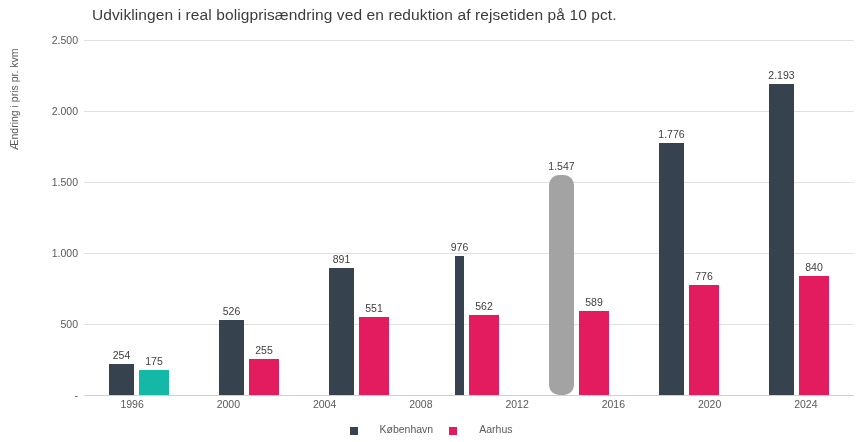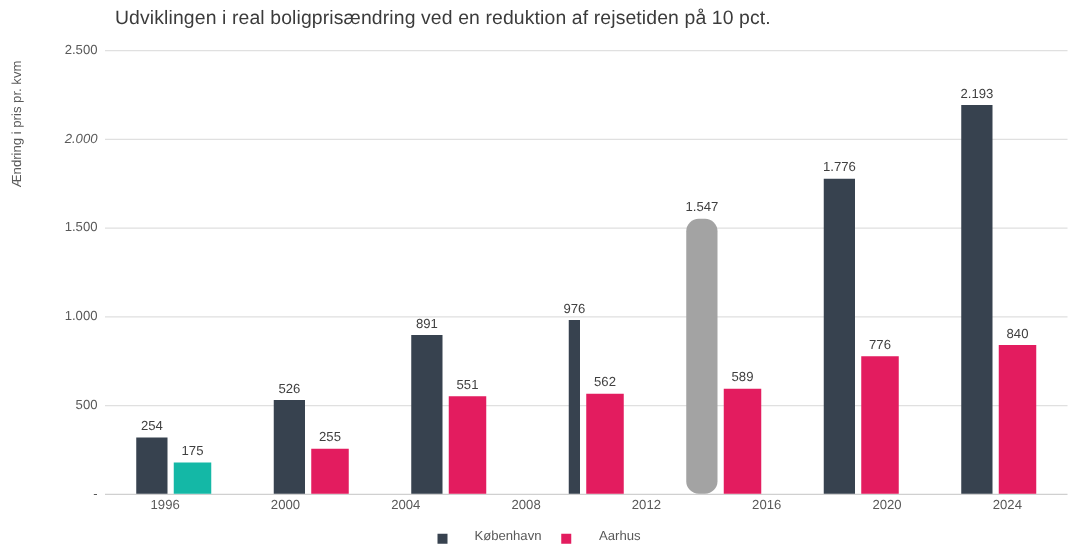--- a/index.html
+++ b/index.html
@@ -165,37 +165,37 @@
 
   <div id="chart-title">Udviklingen i real boligprisændring ved en reduktion af rejsetiden på 10 pct.</div>
 
   <div id="y-axis-title">Ændring i pris pr. kvm</div>
 
   <div id="ylabels">
       <div class="ytick" style="top: 355px;">-</div>
       <div class="ytick" style="top: 284px;">500</div>
       <div class="ytick" style="top: 213px;">1.000</div>
       <div class="ytick" style="top: 142px;">1.500</div>
-      <div class="ytick" style="top: 71px; font-style: italic;">2.000</div>
+      <div class="ytick" style="top: 71px;">2.000</div>
       <div class="ytick" style="top: 0px;">2.500</div>
     </div>
 
   <div id="plot">
       <div class="axis-line" style="top: 355px;"></div>
       <div class="gridline" style="top: 284px;"></div>
       <div class="gridline" style="top: 213px;"></div>
       <div class="gridline" style="top: 142px;"></div>
       <div class="gridline" style="top: 71px;"></div>
       <div class="gridline" style="top: 0px;"></div>
     </div>
 
   <div id="groups">
       <div class="group">
         <div class="bar-wrap">
-          <div class="bar kbh" style="height: 45px; background: rgb(55, 66, 79); margin-top: 12px;">
+          <div class="bar kbh" style="height: 31px; background: rgb(55, 66, 79); margin-top: 12px;">
             <div class="bar-label">254</div>
           </div>
         </div>
         <div class="bar-wrap">
           <div class="bar aar" style="height: 24.85px; background: #14b8a6;">
             <div class="bar-label">175</div>
           </div>
         </div>
       </div>
       <div class="group">

